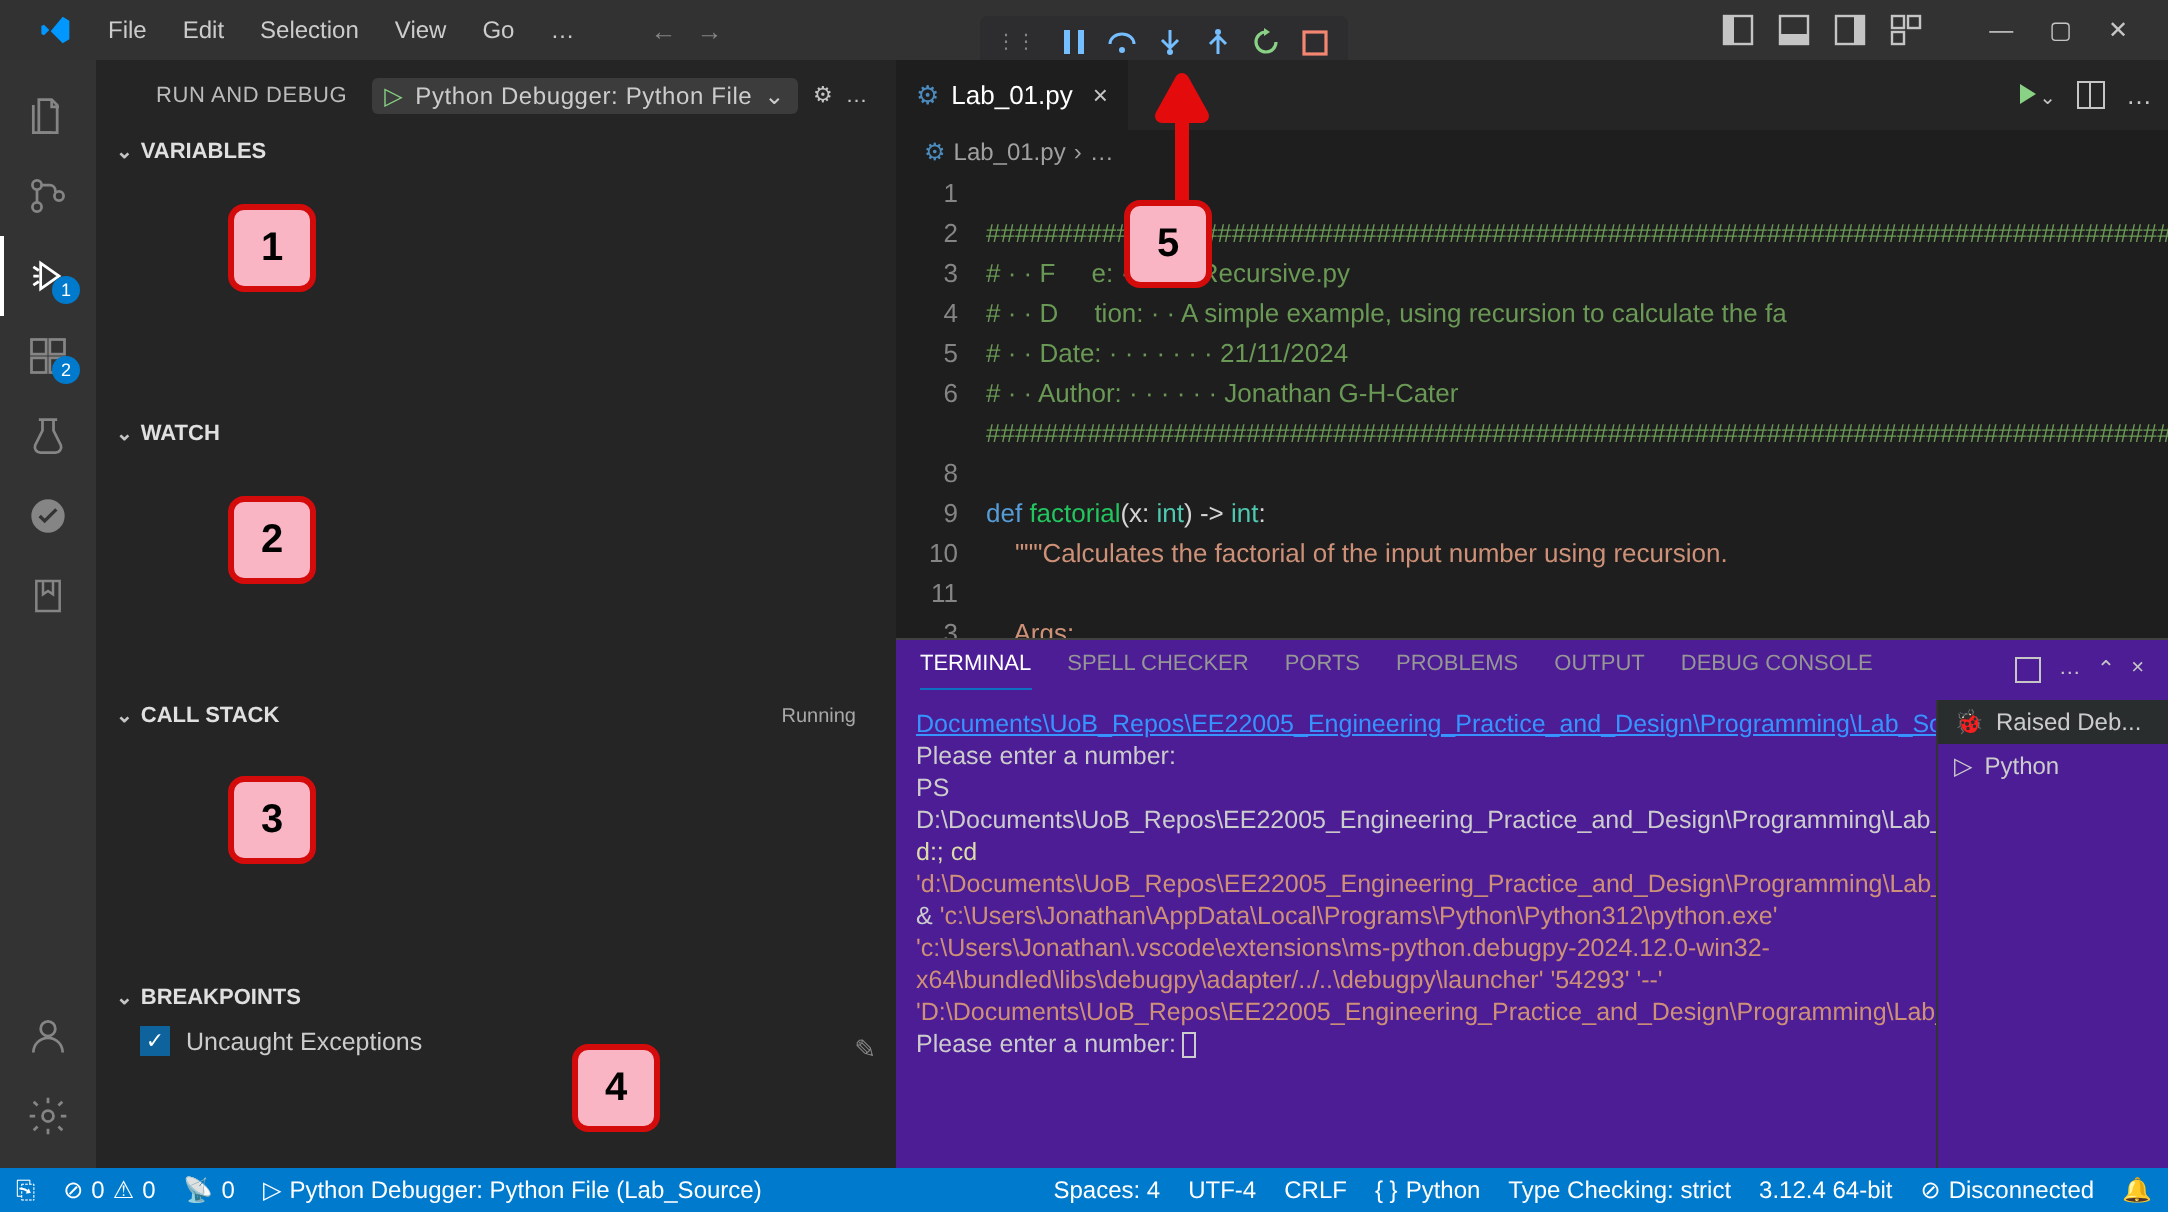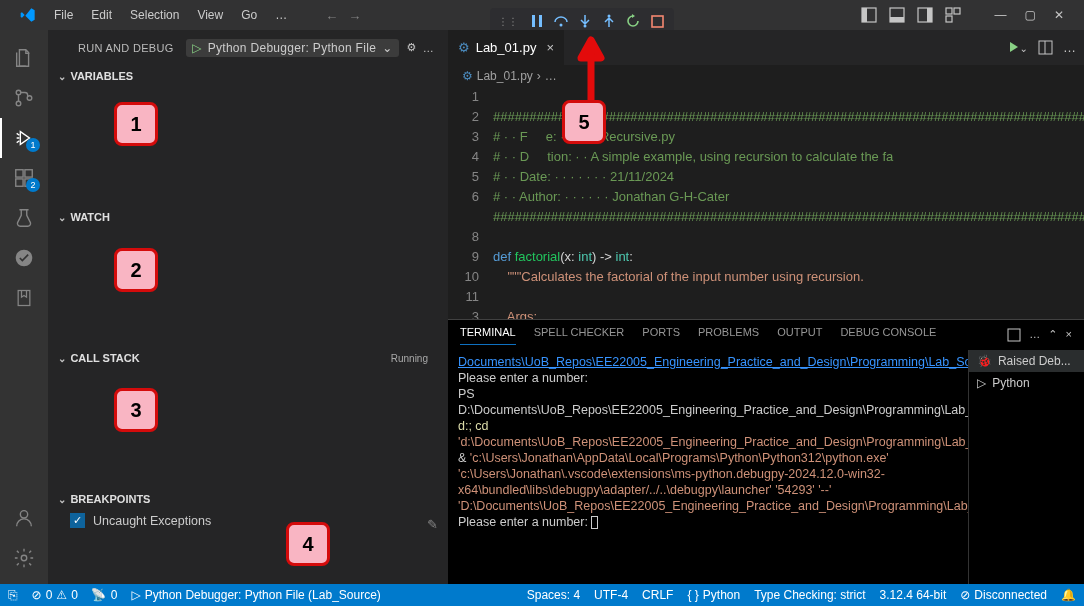--- a/index.html
+++ b/index.html
@@ -61,21 +61,21 @@
 .gutter { width: 45px; text-align: right; padding-right: 14px; color: #858585; }
 .code-lines { flex: 1; white-space: pre; overflow: hidden; }
 .tok-comment { color: #6a9955; }
 .tok-kw { color: #569cd6; }
 .tok-fn { color: #22c55e; }
 .tok-type { color: #4ec9b0; }
 .tok-str { color: #ce9178; }
 .tok-punc { color: #d4d4d4; }
 
 
-.bottom-panel { height: 265px; border-top: 1px solid #414141; display: flex; flex-direction: column; background: #000000; }
+.bottom-panel { height: 265px; border-top: 1px solid #414141; display: flex; flex-direction: column; background: #4c1d95; }
 .bp-tabs { height: 30px; display: flex; align-items: center; padding: 0 12px; gap: 18px; font-size: 11px; color: #969696; }
 .bp-tab { padding-bottom: 6px; cursor: pointer; }
 .bp-tab.active { color: #ffffff; border-bottom: 1px solid #0e70c0; }
 .bp-tabs .spacer { flex: 1; }
 .bp-actions { display: flex; gap: 8px; color: #c5c5c5; }
 .terminal-row { display: flex; flex: 1; overflow: hidden; }
 .terminal { flex: 1; padding: 4px 10px; font-family: Consolas, monospace; font-size: 12.5px; line-height: 16px; color: #cccccc; overflow: hidden; }
 .term-link { color: #3794ff; text-decoration: underline; }
 .term-cmd { color: #ce9178; }
 .term-sidebar { width: 116px; border-left: 1px solid #333; font-size: 12px; color: #ccc; }

